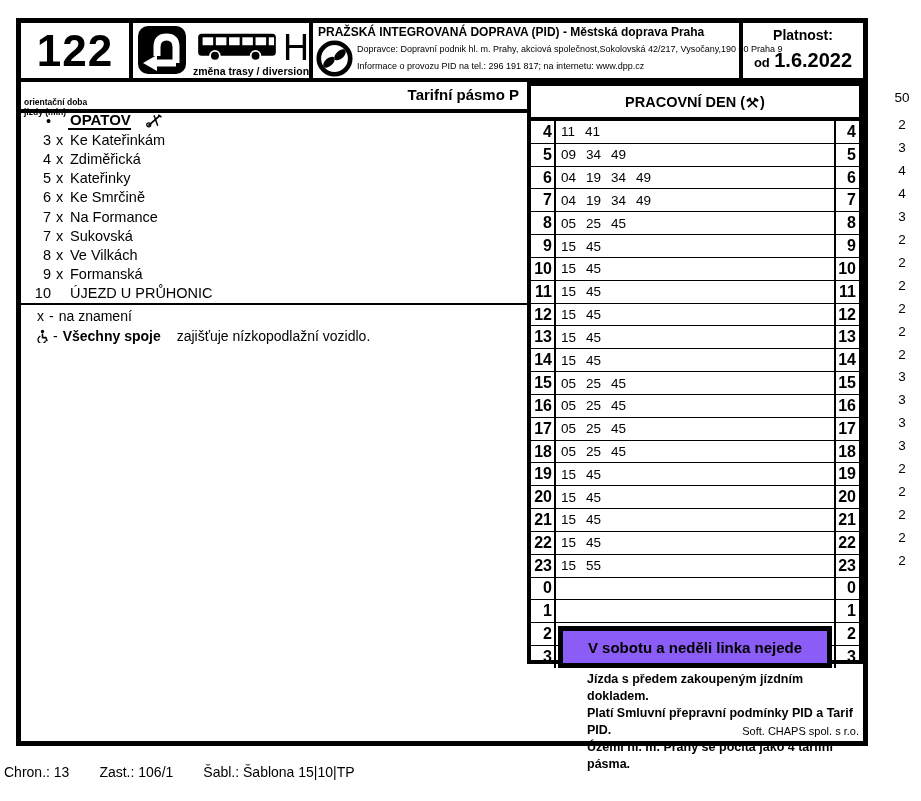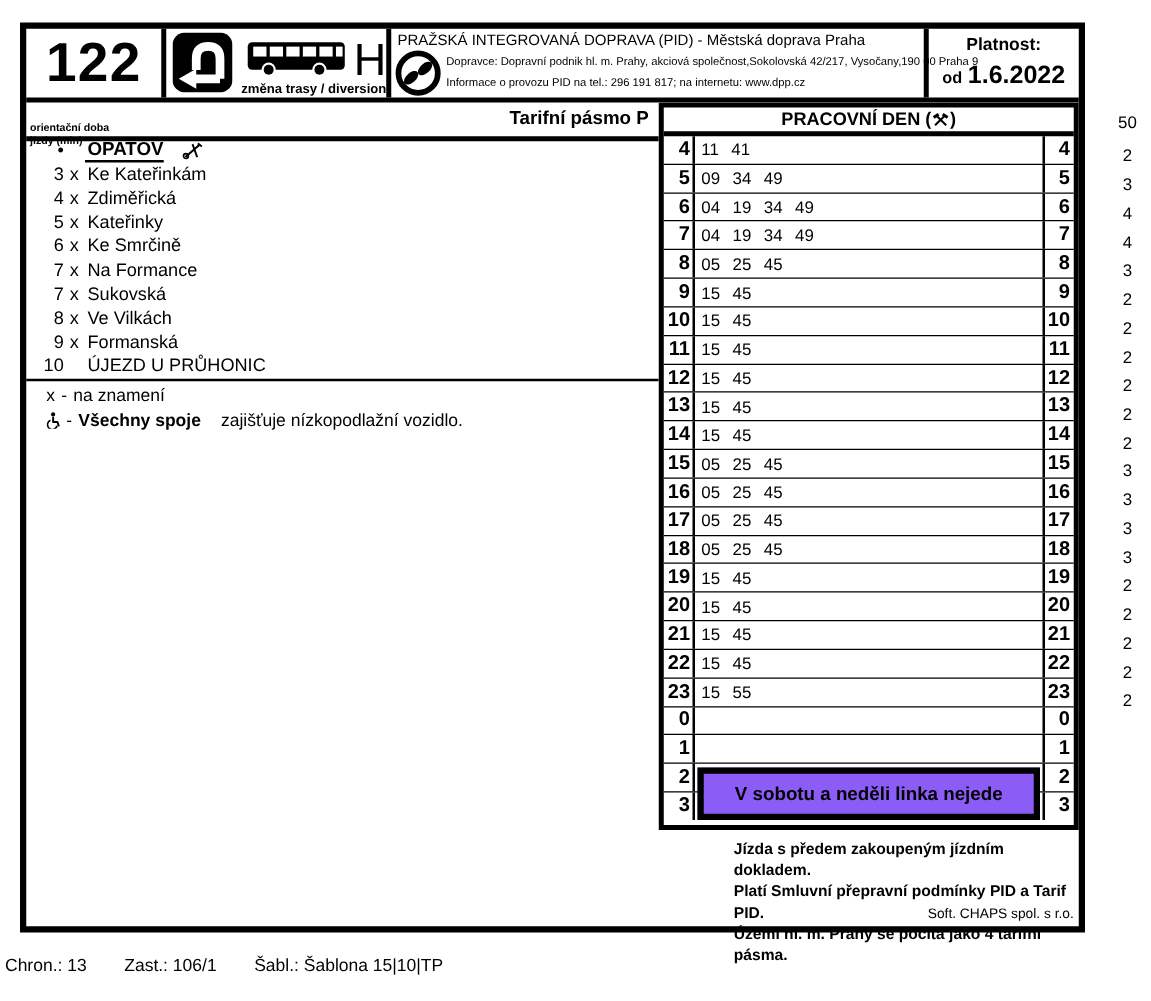--- a/index.html
+++ b/index.html
@@ -13,21 +13,21 @@
   .hdr { position:absolute; left:0; top:0; width:842px; height:59px; border-bottom:4px solid #000; display:flex; }
   .hcell { height:55px; position:relative; }
   .c-line { width:112px; border-right:4px solid #000; display:flex; align-items:center; justify-content:center; }
   .line-no { font-size:44px; font-weight:bold; letter-spacing:1px; }
   .c-div { width:180px; border-right:4px solid #000; }
   .div-icon { position:absolute; left:5px; top:3px; width:48px; height:48px; }
   .bus-icon { position:absolute; left:62px; top:9px; width:84px; height:30px; }
   .h-mark { position:absolute; left:150px; top:4px; font-size:36px; font-weight:400; }
   .div-label { position:absolute; left:56px; top:42px; width:124px; font-size:10.5px; font-weight:bold; text-align:center; white-space:nowrap; }
   .c-pid { flex:1; }
-  .pid-title { position:absolute; left:5px; top:2px; font-size:12px; font-weight:normal; white-space:nowrap; }
+  .pid-title { position:absolute; left:5px; top:2px; font-size:12px; font-weight:bold; white-space:nowrap; }
   .pid-logo { position:absolute; left:3px; top:17px; width:37px; height:37px; }
   .pid-l2 { position:absolute; left:44px; top:21px; font-size:9px; white-space:nowrap; }
   .pid-l3 { position:absolute; left:44px; top:38px; font-size:9px; white-space:nowrap; }
   .c-val { width:124px; border-left:4px solid #000; text-align:center; }
   .val-label { font-size:14px; font-weight:bold; margin-top:4px; }
   .val-date { margin-top:6px; }
   .val-od { font-size:13px; font-weight:bold; }
   .val-d { font-size:20px; font-weight:bold; }
 
   
@@ -46,21 +46,21 @@
   .stops-divider { position:absolute; left:0; top:280px; width:506px; border-top:2px solid #000; }
   #legend { position:absolute; left:0; top:283px; width:506px; }
   .leg-row { height:20px; display:flex; align-items:center; font-size:14px; padding-left:16px; }
   .leg-sym { font-weight:normal; }
   .leg-sep { padding:0 5px; }
   .leg-bold { font-weight:bold; margin-right:16px; }
   .wheel-ic { display:inline-block; width:11px; height:14px; }
 
   
   #tt { position:absolute; left:506px; top:59px; width:336px; height:582px; border:4px solid #000; background:#fff; }
-  .tt-head { height:23px; border-bottom:4px solid #000; display:flex; align-items:center; justify-content:center; font-size:14.5px; font-weight:bold; }
+  .tt-head { height:35px; border-bottom:4px solid #000; display:flex; align-items:center; justify-content:center; font-size:14.5px; font-weight:bold; }
   .hammers { display:inline-block; width:13px; height:12px; margin:0 1px; }
   #tt-rows { position:relative; height:547px; display:flex; flex-direction:column; }
   .tt-row { flex:1; display:flex; }
   .tt-row + .tt-row { border-top:1.5px solid #000; }
   .tt-hl { width:25px; border-right:2px solid #000; display:flex; align-items:center; justify-content:flex-end; padding-right:2px; font-size:16px; font-weight:bold; flex:none; }
   .tt-hr { width:25px; border-left:2px solid #000; display:flex; align-items:center; justify-content:flex-end; padding-right:3px; font-size:16px; font-weight:bold; flex:none; }
   .tt-mins { flex:1; display:flex; align-items:center; padding-left:5px; font-size:13.5px; }
   .tt-min { margin-right:10px; }
   #no-service { position:absolute; left:27px; right:27px; top:505px; bottom:0; border:5px solid #000; background:#8b5cf6; display:flex; align-items:center; justify-content:center; font-size:15px; font-weight:bold; }
 

